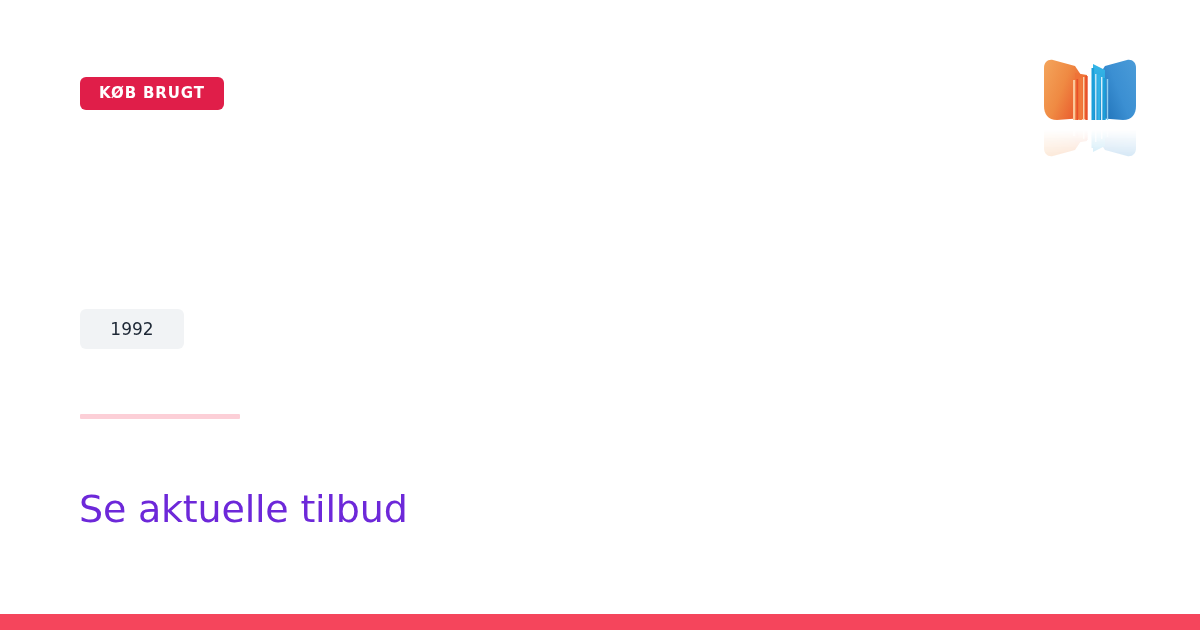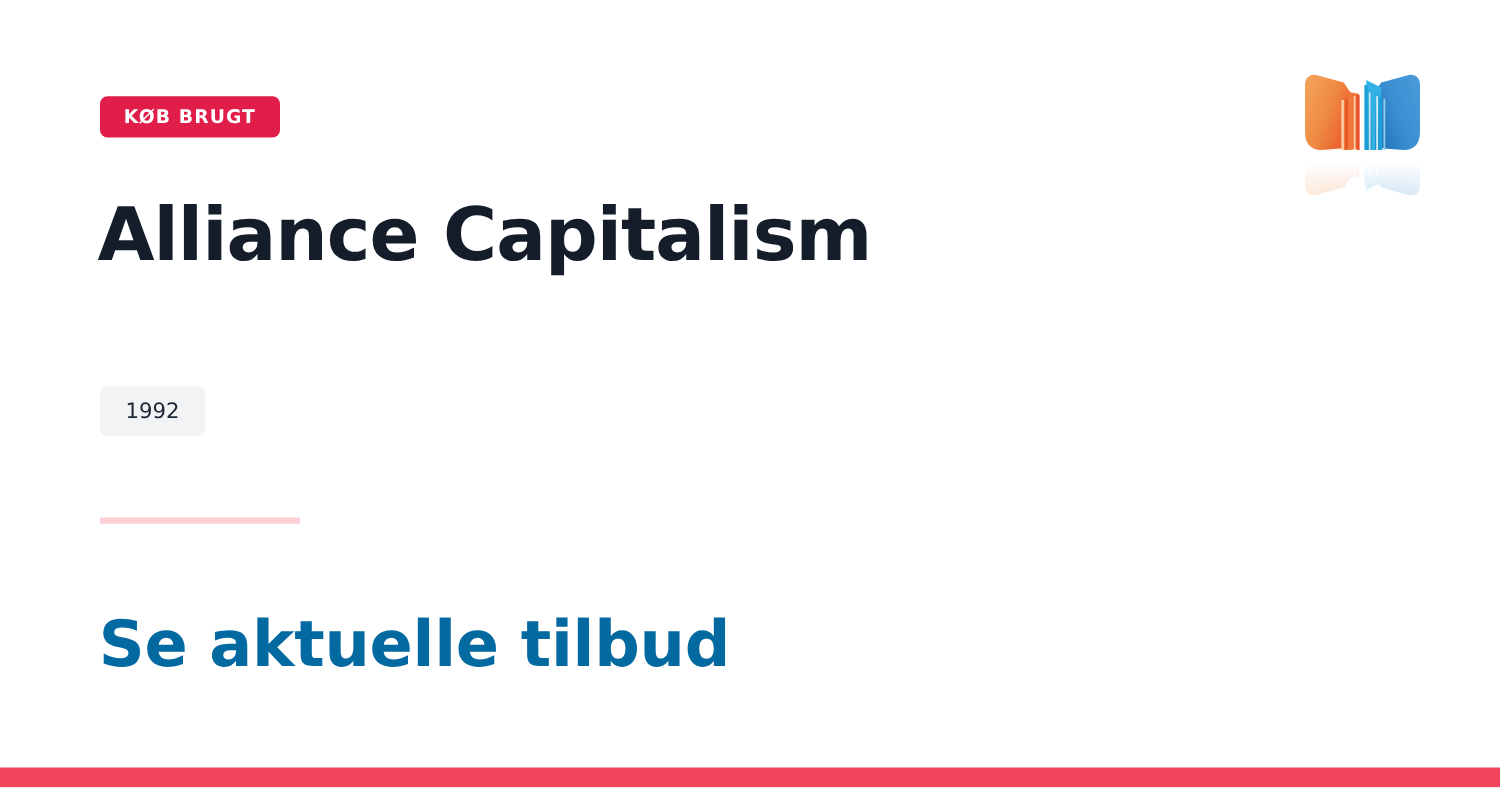--- a/index.html
+++ b/index.html
@@ -69,21 +69,21 @@
     font-weight:normal;
     color:#66748b;
     line-height:1.2;
     white-space:nowrap;
   }
 
   
   .year-chip {
     position:absolute;
     left:80px; top:309px;
-    width:84px; height:40px;
+    width:104px; height:40px;
     display:flex; align-items:center; justify-content:center;
     background:#f1f3f5;
     border-radius:6px;
     color:#1d2735;
     font-size:17px;
     line-height:1;
   }
 
   
   .divider {
@@ -91,23 +91,23 @@
     left:80px; top:414px;
     width:160px; height:5px;
     background:#fccfd7;
     border-radius:1px;
   }
 
   
   .cta {
     position:absolute;
     left:79px; top:489px;
-    font-size:51px;
-    font-weight:bold;
-    color:#0369a1;
+    font-size:38px;
+    font-weight:normal;
+    color:#6d28d9;
     letter-spacing:-0.2px;
     line-height:1.1;
     white-space:nowrap;
   }
 
   
   .bottom-bar {
     position:absolute;
     left:0; bottom:0;
     width:1200px; height:16px;
@@ -182,21 +182,20 @@
         <rect x="62.4" y="27" width="2.6" height="45" fill="#33b2e6"></rect>
         <rect x="66" y="29" width="1.4" height="43" fill="#d7eefa"></rect>
         <rect x="68.3" y="30" width="2.4" height="42" fill="#1c9fd9"></rect>
         <rect x="71.8" y="31" width="1.4" height="41" fill="#8fd0ef"></rect>
       </svg>
     </div>
   </div>
 
   <div class="badge">KØB BRUGT</div>
 
-  <h1 class="title">Alliance Capitalism</h1>
 
 
   <div class="year-chip">1992</div>
 
   <div class="divider"></div>
 
   <div class="cta">Se aktuelle tilbud</div>
 
   <div class="bottom-bar"></div>
 

